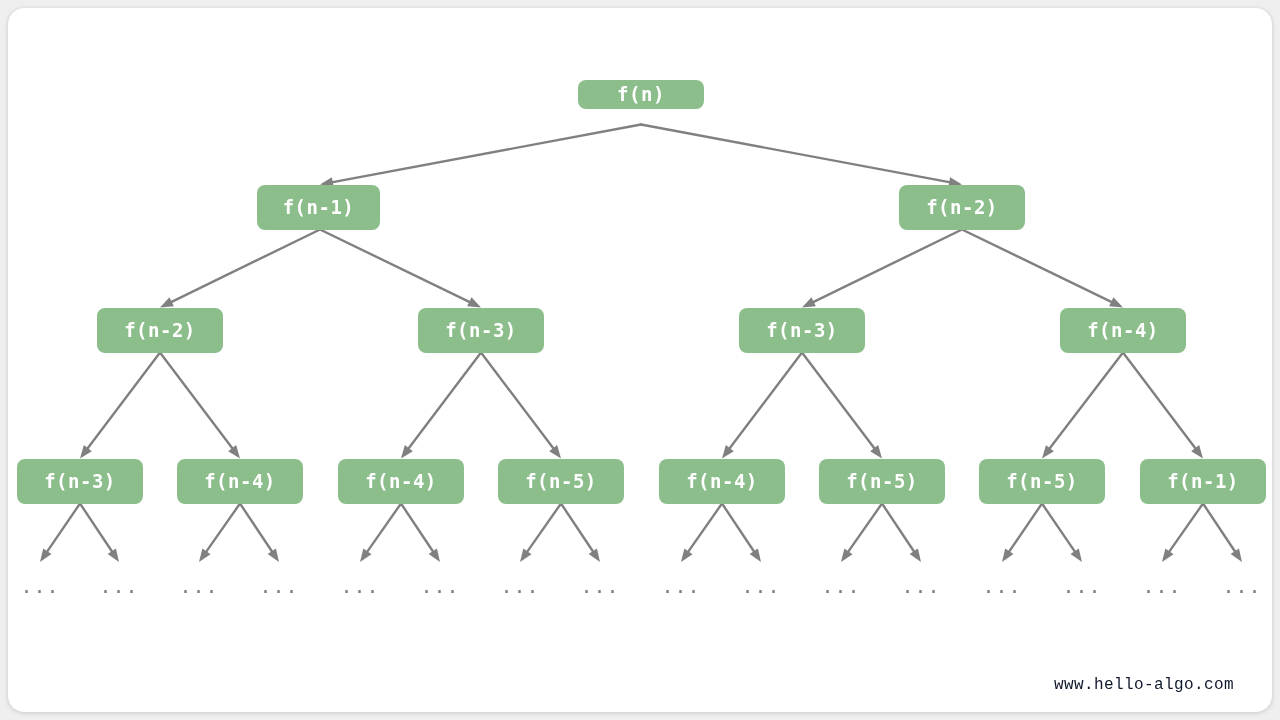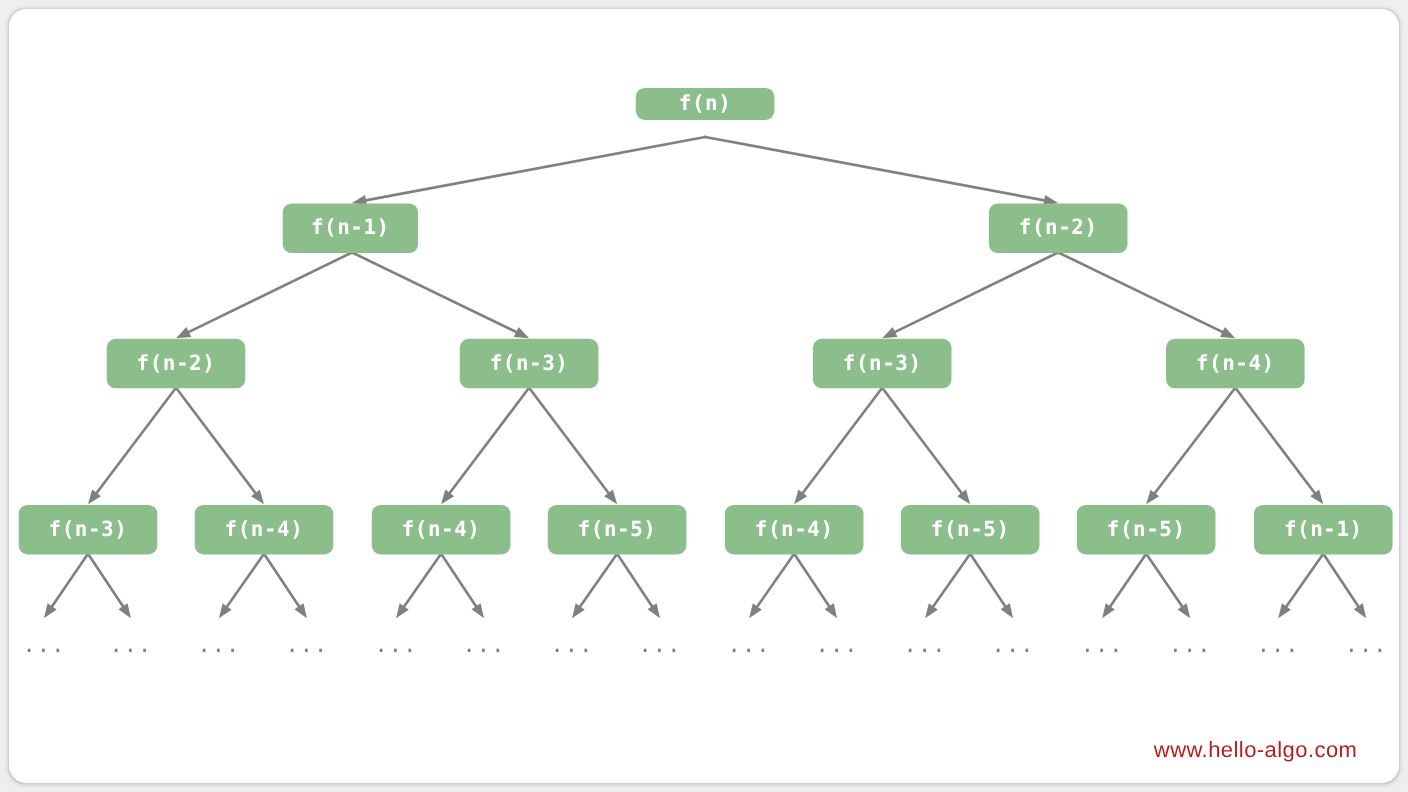--- a/index.html
+++ b/index.html
@@ -58,23 +58,23 @@
     letter-spacing: 1px;
     line-height: 1;
     text-align: center;
     transform: translate(-50%, -50%);
     white-space: nowrap;
   }
   #watermark {
     position: absolute;
     right: 46px;
     bottom: 26px;
-    color: #b91c1c;
-    font-family: Liberation Sans, sans-serif;
-    font-size: 20px;
+    color: #0f172a;
+    font-family: Liberation Mono, monospace;
+    font-size: 16px;
     letter-spacing: 0.4px;
     white-space: nowrap;
   }
 </style>
 </head>
 <body>
 
 <div id="canvas">
   <div id="card"></div>
 

